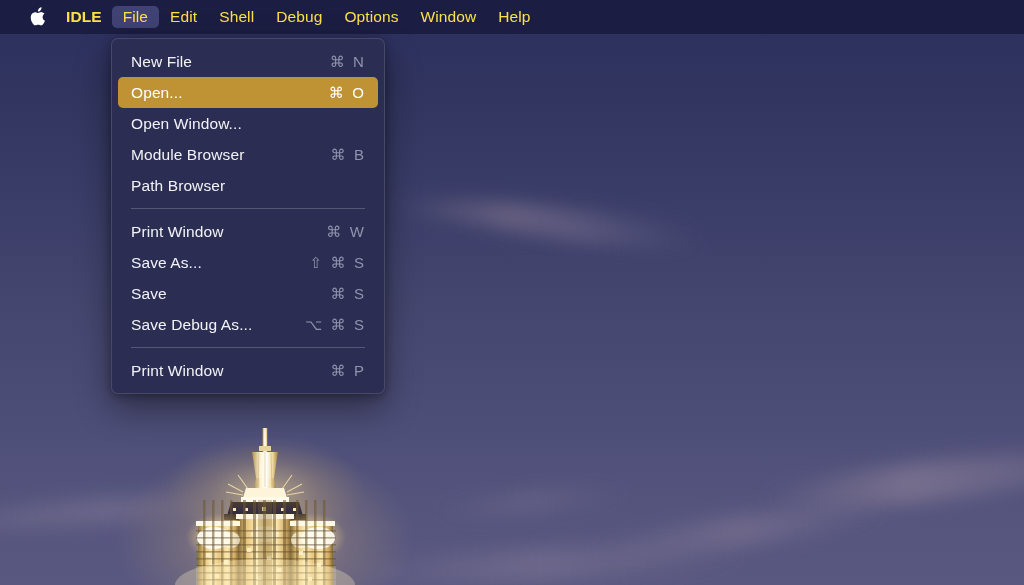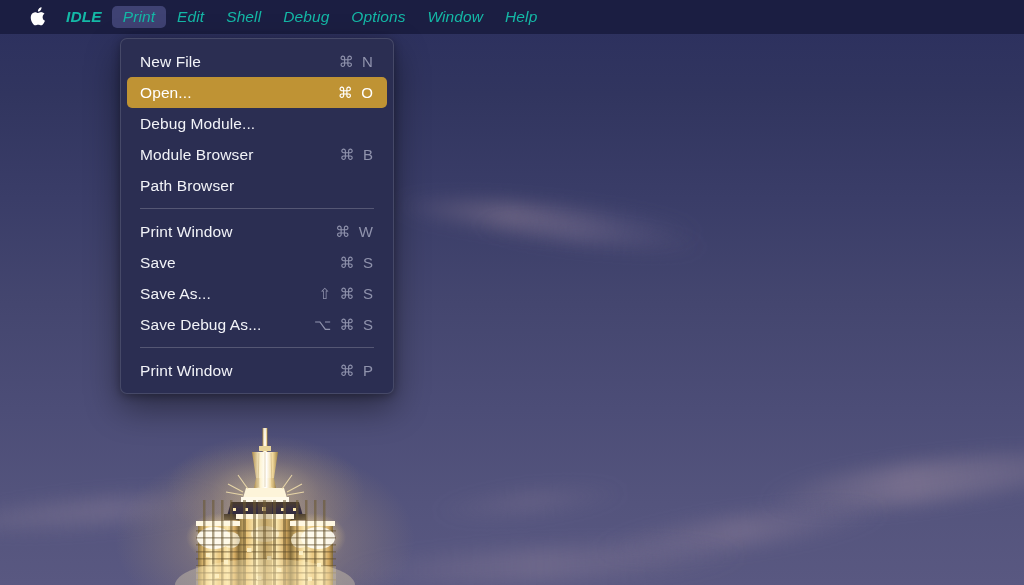--- a/index.html
+++ b/index.html
@@ -84,35 +84,34 @@
   .mb-apple {
     width:30px; height:34px;
     display:flex; align-items:center; justify-content:center;
     cursor:default;
   }
   .mb-apple svg { display:block; }
   .mb-item {
     height:22px;
     padding:0 11px;
     display:flex; align-items:center;
-    color:#14b8a6;
+    color:#fde047;
     font-size:15.5px;
     letter-spacing:0.1px;
     border-radius:5px;
     cursor:default;
     white-space:nowrap;
-    font-style:italic;
   }
   .mb-item.app-name { font-weight:700; padding:0 10px; margin-left:4px; }
   .mb-item.active { background:#3f4273; }
 
   
   .menu-panel {
     position:absolute;
-    left:120px; top:38px;
+    left:111px; top:38px;
     width:274px;
     background:#2b2e52;
     border:1px solid rgba(255,255,255,0.13);
     border-radius:7px;
     box-shadow:0 14px 34px rgba(0,0,0,0.42), 0 2px 8px rgba(0,0,0,0.3);
     padding:7px 0 7px 0;
     z-index:40;
   }
   .menu-row {
     position:relative;
@@ -325,21 +324,21 @@
     <ellipse cx="265" cy="585" rx="90" ry="26" fill="#fff1c4" opacity="0.30"></ellipse>
   </svg>
 
   <div class="menubar">
     <div class="mb-apple">
       <svg width="17" height="21" viewBox="0 0 17 21" aria-hidden="true">
         <path fill="#ffffff" d="M11.6 3.3c.63-.78 1.06-1.86.94-2.94-.91.04-2.01.6-2.66 1.38-.58.68-1.1 1.78-.96 2.83 1.01.08 2.05-.51 2.68-1.27zM12.53 5.1c-1.47-.09-2.72.83-3.42.83-.71 0-1.78-.79-2.94-.77C4.66 5.19 3.26 6.05 2.5 7.4c-1.53 2.66-.4 6.6 1.09 8.76.73 1.06 1.6 2.25 2.75 2.21 1.1-.04 1.52-.71 2.85-.71s1.71.71 2.88.69c1.19-.02 1.94-1.08 2.67-2.15.84-1.23 1.19-2.42 1.21-2.48-.03-.01-2.32-.89-2.34-3.53-.02-2.21 1.8-3.26 1.88-3.32-1.03-1.52-2.63-1.69-3.19-1.73z"></path>
       </svg>
     </div>
     <div class="mb-item app-name">IDLE</div>
-    <div class="mb-item active">Print</div>
+    <div class="mb-item active">File</div>
     <div class="mb-item">Edit</div>
     <div class="mb-item">Shell</div>
     <div class="mb-item">Debug</div>
     <div class="mb-item">Options</div>
     <div class="mb-item">Window</div>
     <div class="mb-item">Help</div>
   </div>
 
   <div class="menu-panel">
 
@@ -347,21 +346,21 @@
       <span class="label">New File</span>
       <span class="shortcut">⌘ N</span>
     </div>
 
     <div class="menu-row selected">
       <span class="label">Open...</span>
       <span class="shortcut">⌘ O</span>
     </div>
 
     <div class="menu-row">
-      <span class="label">Debug Module...</span>
+      <span class="label">Open Window...</span>
       <span class="shortcut"></span>
     </div>
 
 
     <div class="menu-row">
       <span class="label">Module Browser</span>
       <span class="shortcut">⌘ B</span>
     </div>
 
     <div class="menu-row">
@@ -370,30 +369,30 @@
     </div>
 
     <div class="menu-sep"></div>
 
     <div class="menu-row">
       <span class="label">Print Window</span>
       <span class="shortcut">⌘ W</span>
     </div>
 
     <div class="menu-row">
+      <span class="label">Save As...</span>
+      <span class="shortcut">⇧ ⌘ S</span>
+    </div>
+
+    <div class="menu-row">
       <span class="label">Save</span>
       <span class="shortcut">⌘ S</span>
     </div>
 
     <div class="menu-row">
-      <span class="label">Save As...</span>
-      <span class="shortcut">⇧ ⌘ S</span>
-    </div>
-
-    <div class="menu-row">
       <span class="label">Save Debug As...</span>
       <span class="shortcut">⌥ ⌘ S</span>
     </div>
 
     <div class="menu-sep"></div>
 
     <div class="menu-row">
       <span class="label">Print Window</span>
       <span class="shortcut">⌘ P</span>
     </div>

